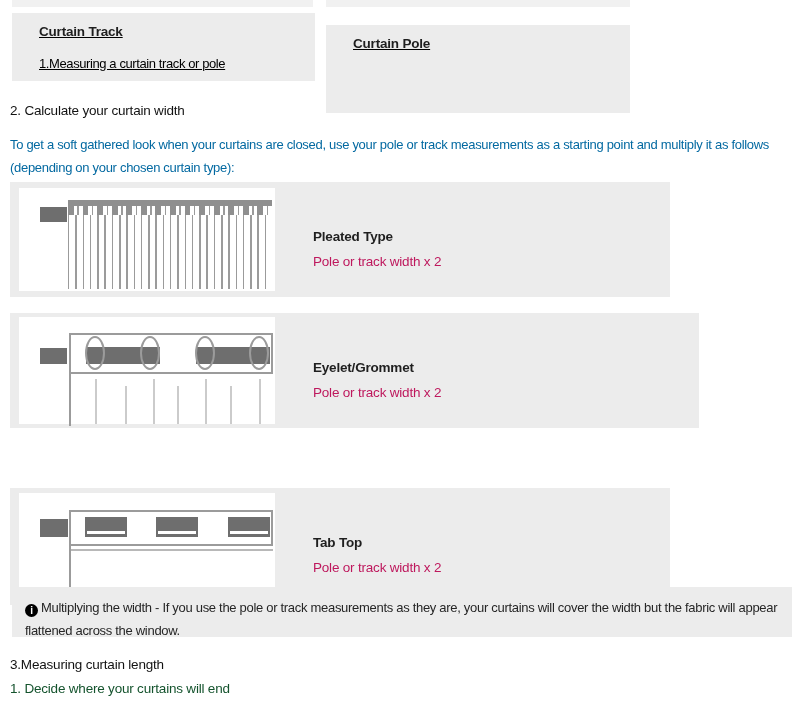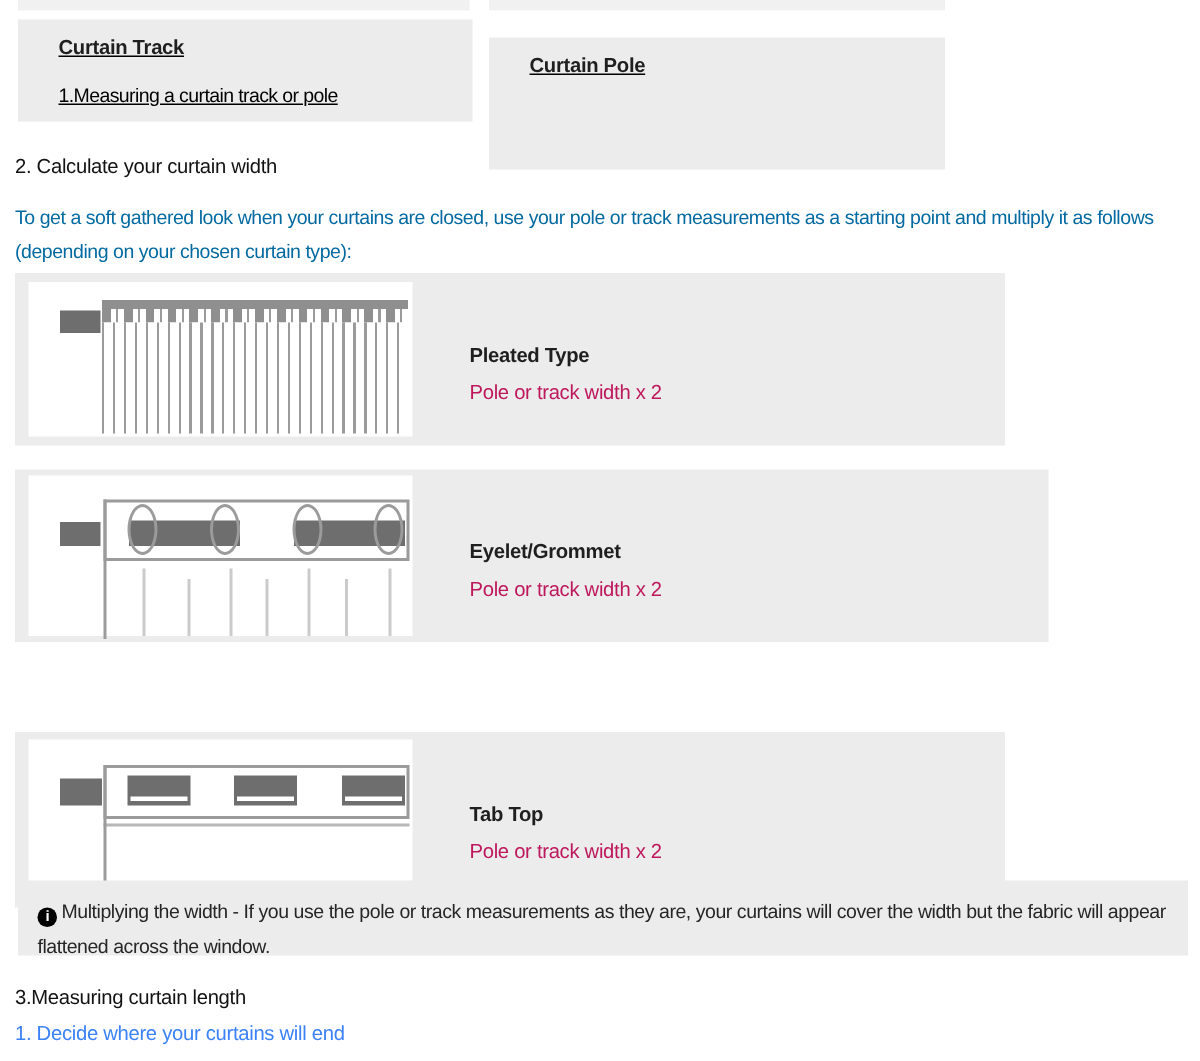--- a/index.html
+++ b/index.html
@@ -61,21 +61,21 @@
   .band-underline{position:absolute;left:59px;top:61px;width:204px;height:2px;background:#b8b8b8;}
   .tab{position:absolute;top:29px;width:42px;height:20px;background:#6e6e6e;}
   .tab i{position:absolute;left:2px;right:2px;bottom:3px;height:3px;background:#fff;}
   
   .note{position:absolute;left:12px;top:587px;width:780px;height:50px;background:#ececec;
         box-sizing:border-box;padding:9px 13px;font-size:13px;line-height:23px;color:#262626;
         letter-spacing:-0.3px;}
   .info-dot{display:inline-flex;align-items:center;justify-content:center;width:13px;height:13px;
         border-radius:50%;background:#000;color:#fff;font-size:10px;font-weight:bold;
         margin-right:3px;vertical-align:-2px;font-style:normal;}
-  .step{position:absolute;left:10px;top:681px;font-size:13.5px;color:#3b82f6;letter-spacing:-0.2px;}
+  .step{position:absolute;left:10px;top:681px;font-size:13.5px;color:#14532d;letter-spacing:-0.2px;}
 </style>
 </head>
 <body>
 
 <div class="screen">
 
   <div class="sliver sliver-l"></div>
   <div class="sliver sliver-r"></div>
 
   <div class="card card-a">

